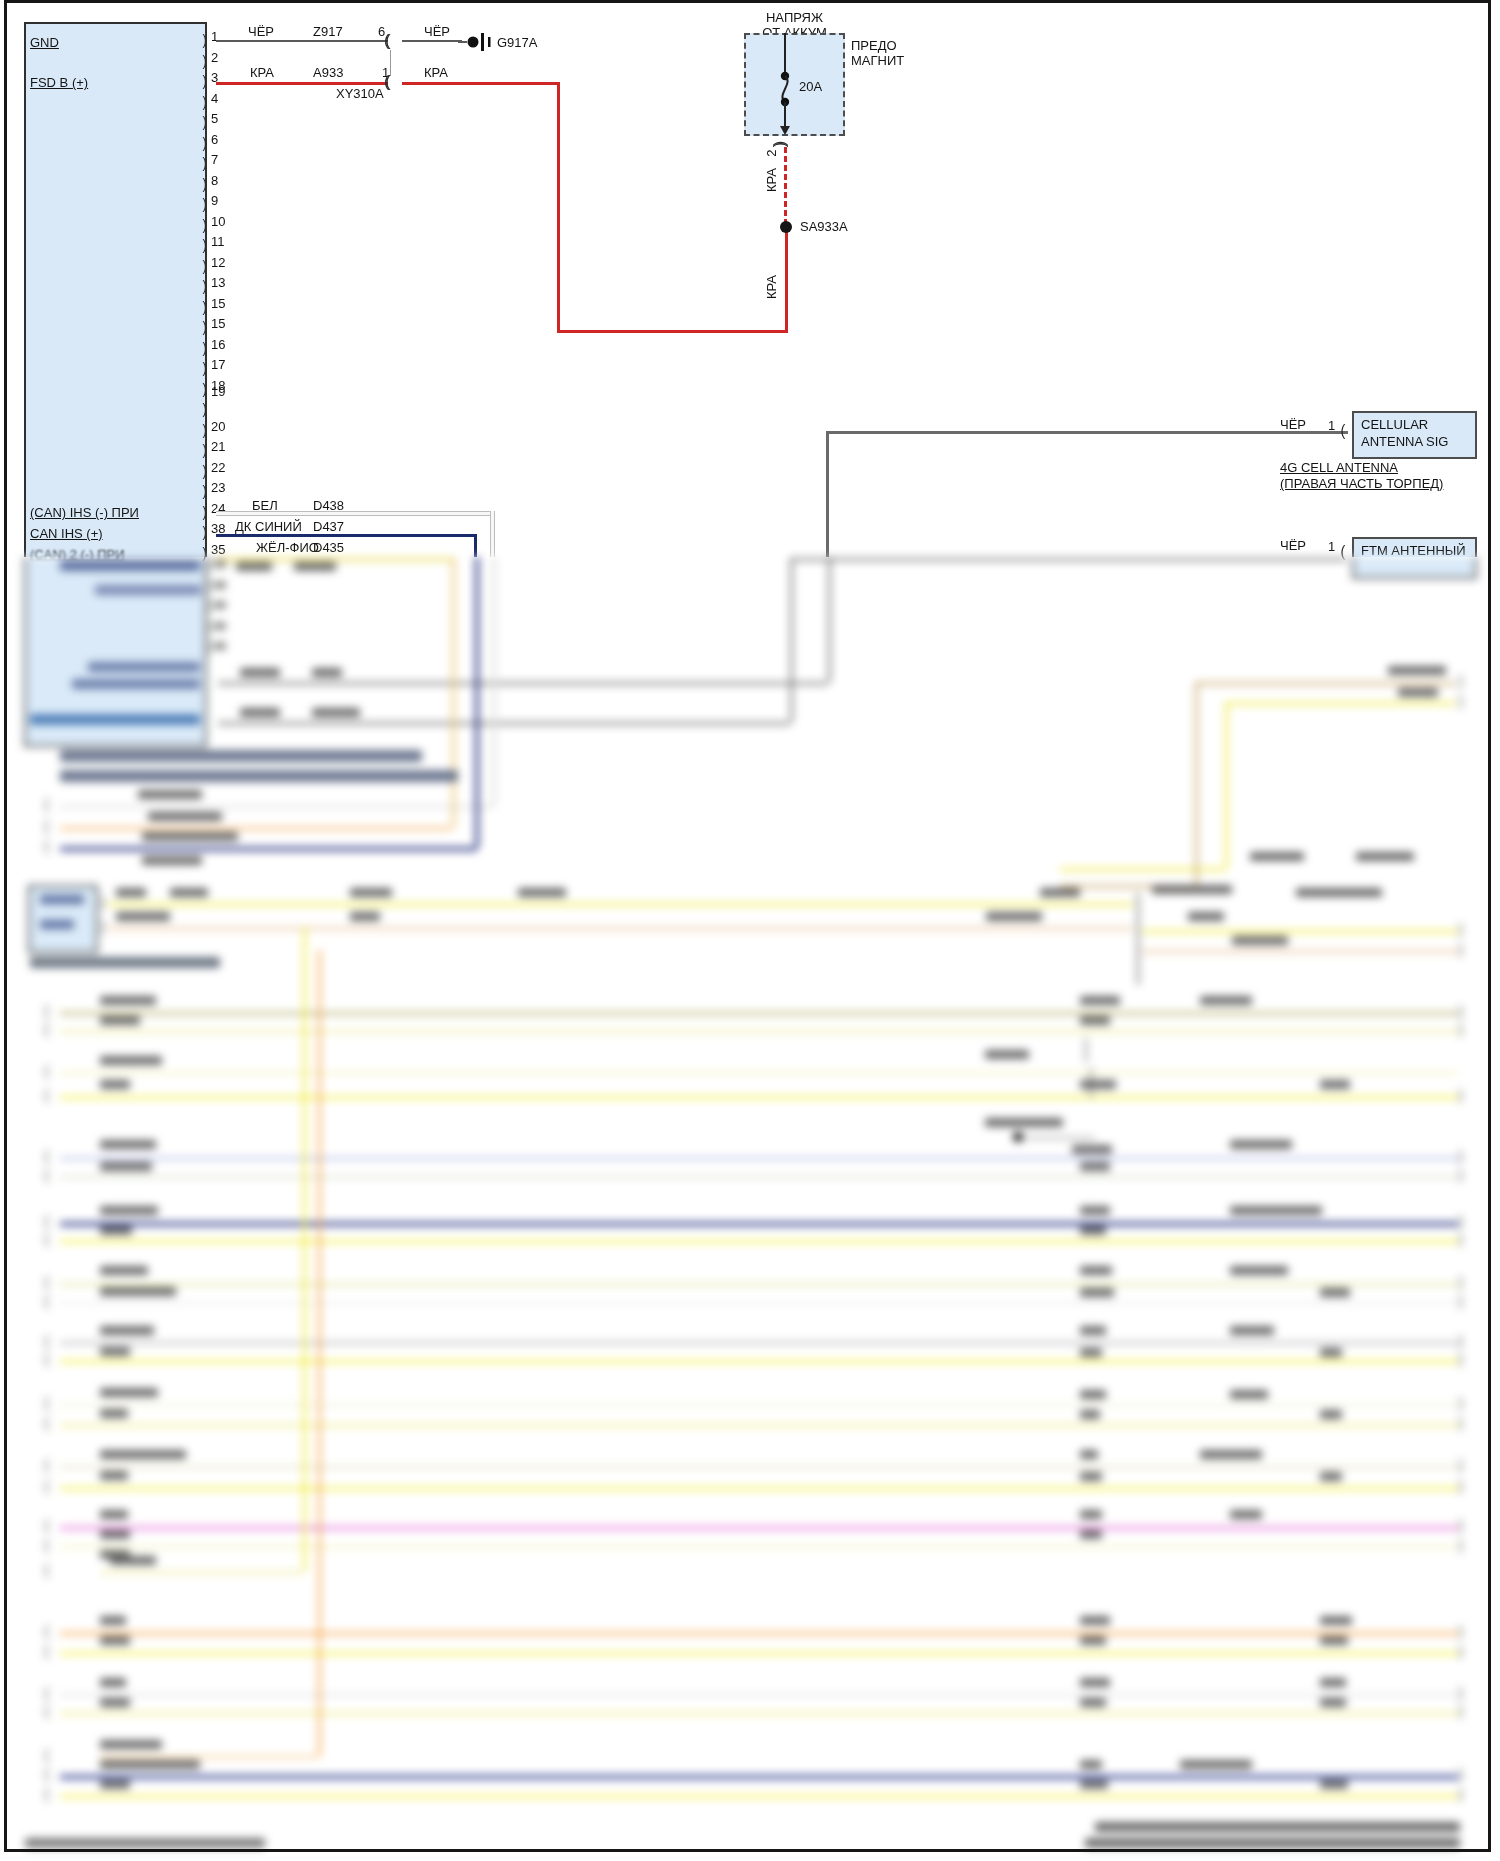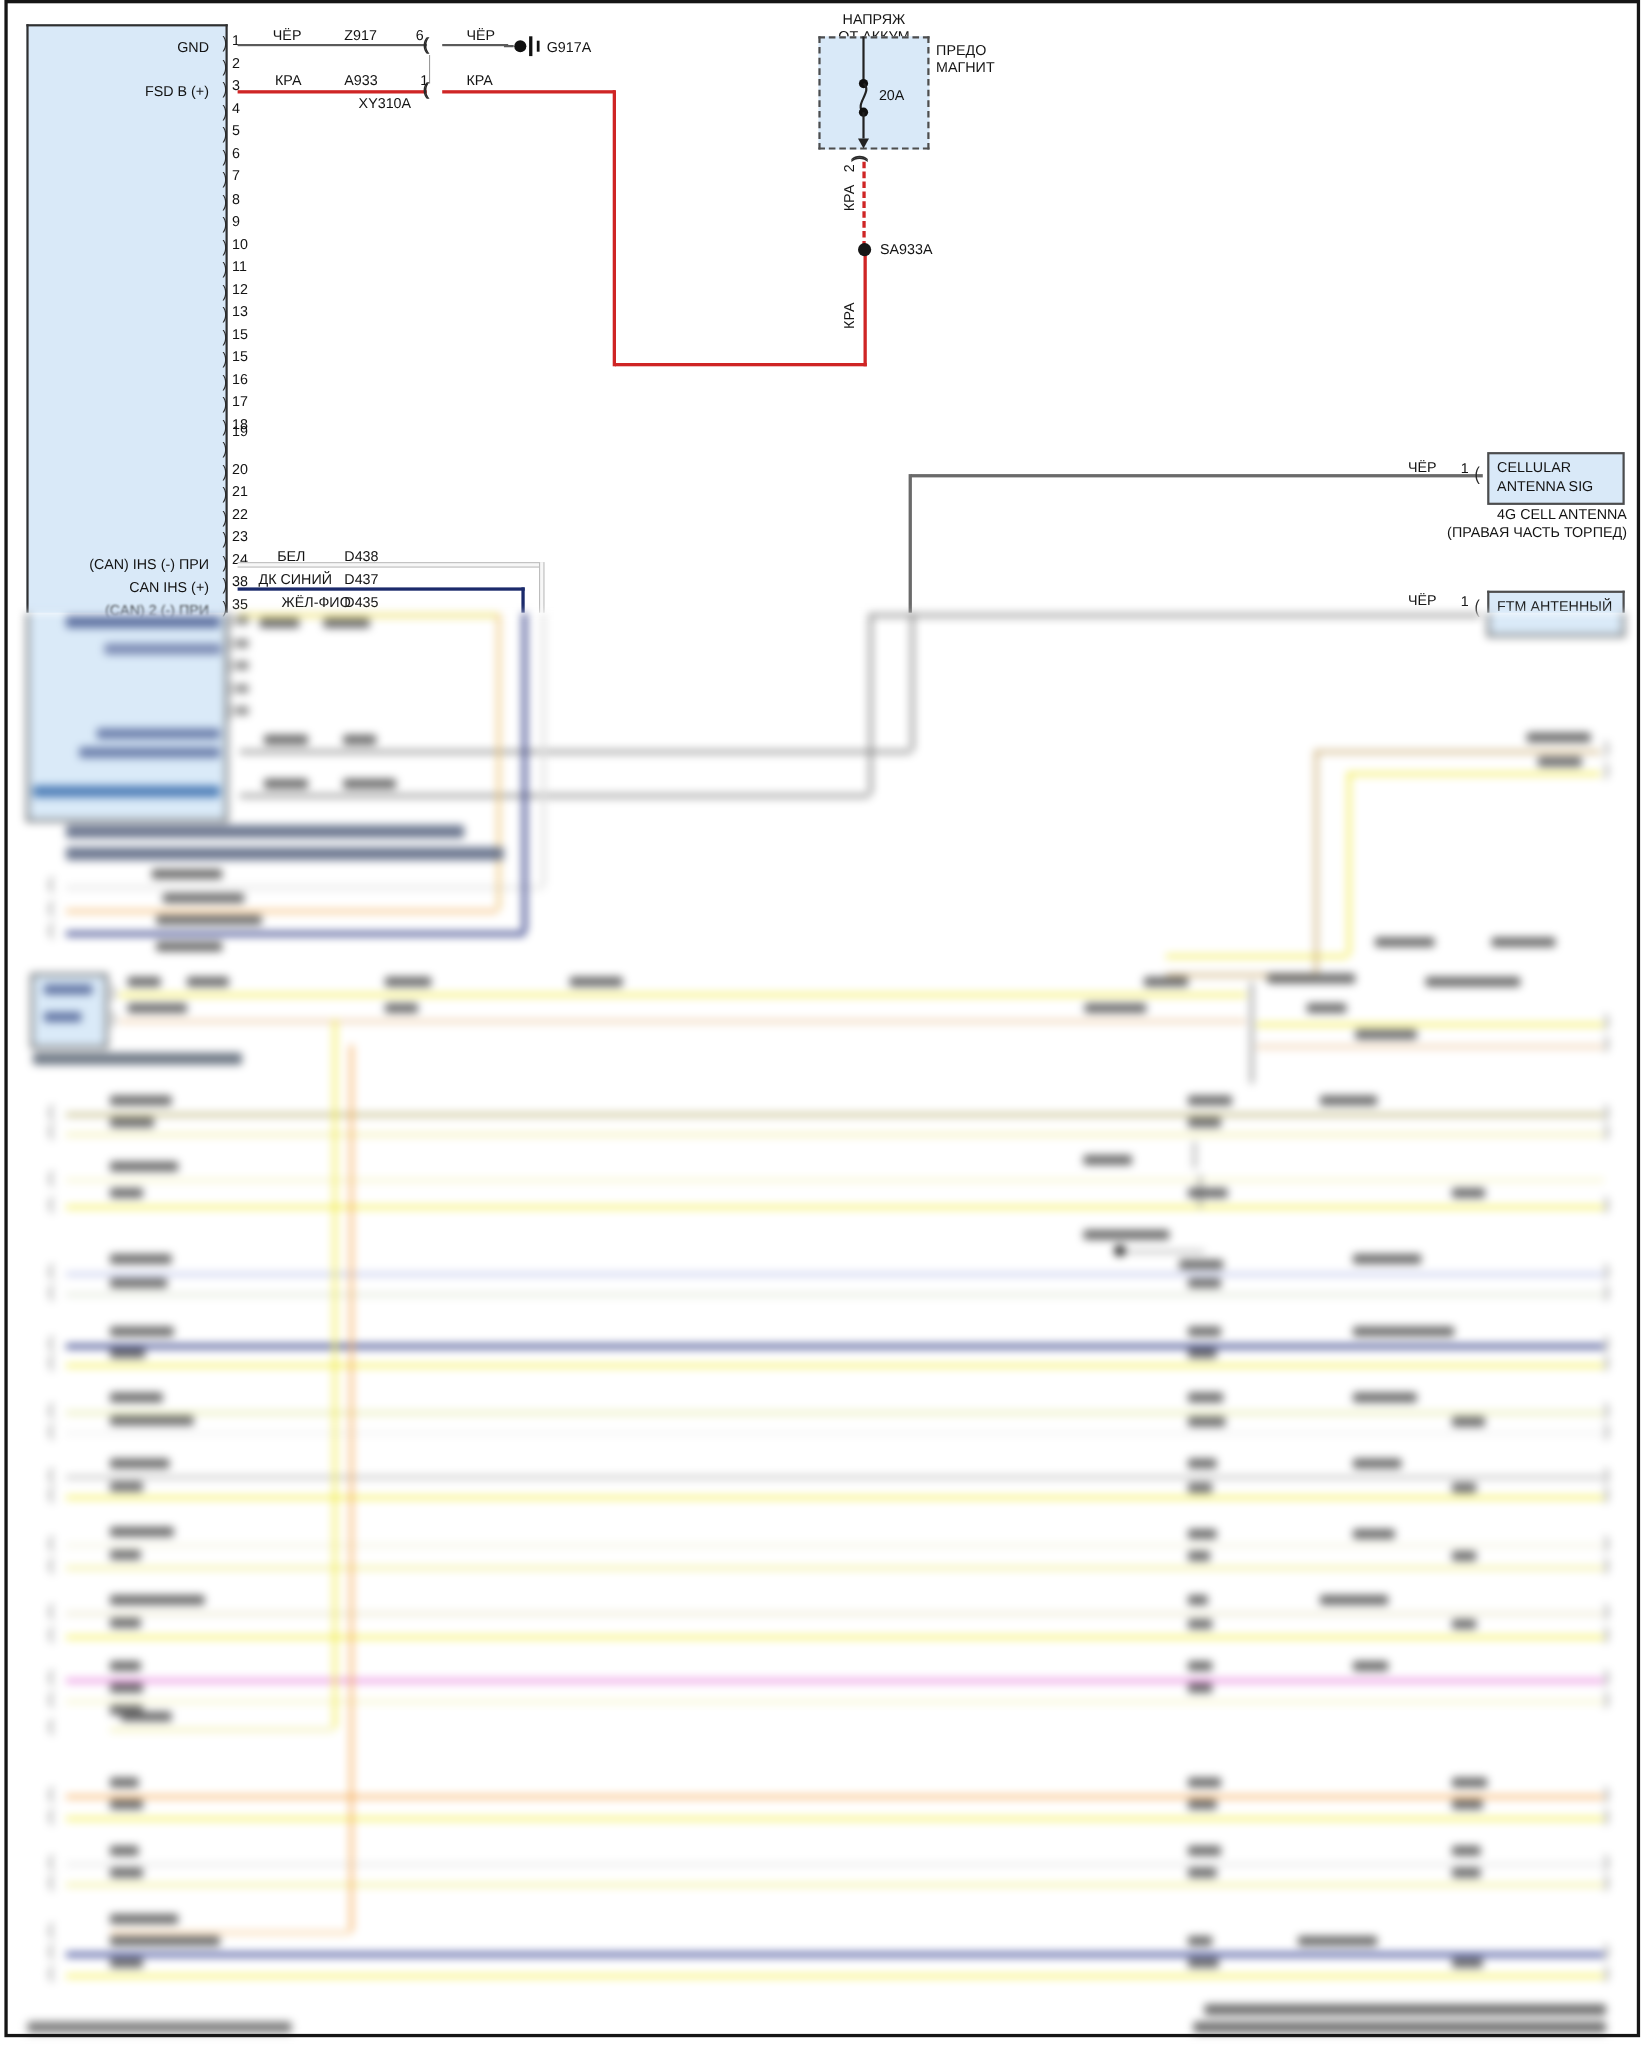--- a/index.html
+++ b/index.html
@@ -3,21 +3,21 @@
 <meta charset="utf-8">
 <style>
   html,body{margin:0;padding:0;background:#ffffff;}
   #page{position:relative;width:1500px;height:1861px;background:#fff;overflow:hidden;
         font-family:"Liberation Sans",sans-serif;}
   .abs{position:absolute;}
   #frame{position:absolute;left:4px;top:0;width:1487px;height:1852px;
          border:3px solid #161616;box-sizing:border-box;z-index:9;pointer-events:none;}
   .lbl{position:absolute;font-size:13px;color:#141414;white-space:nowrap;line-height:14px;}
   .ctr{text-align:center;}
-  .rt{text-align:right;}
+  .rt{text-decoration:underline;}
   .vlbl{position:absolute;width:44px;height:14px;font-size:13px;color:#141414;text-align:center;
         line-height:14px;transform:rotate(-90deg);}
   .stub{position:absolute;font-size:15px;color:#2a2a2a;transform:scaleX(.85);line-height:15px;}
   .pinnum{position:absolute;font-size:13px;color:#141414;line-height:14px;}
   .arc2{position:absolute;font-size:16px;color:#2a2a2a;letter-spacing:-4px;line-height:16px;}
   .boxblue{position:absolute;background:#d9e9f8;border:2px solid #303030;box-sizing:border-box;}
   #connector-box{border-bottom:none;}
   .seg{position:absolute;}
   .outl{border-top:1px solid #bdbdbd;border-bottom:1px solid #bdbdbd;box-sizing:border-box;}
   .outlv{border-left:1px solid #bdbdbd;border-right:1px solid #bdbdbd;box-sizing:border-box;}
@@ -132,21 +132,21 @@
       <rect x="23" y="2" width="3" height="18" fill="#111"></rect>
       <rect x="30" y="6" width="2.5" height="10" fill="#111"></rect>
     </svg>
     <span class="lbl" style="left:497px;top:36px;">G917A</span>
 
     <span class="lbl" style="left:250px;top:66px;">КРА</span>
     <span class="lbl" style="left:313px;top:66px;">A933</span>
     <span class="lbl" style="left:382px;top:66px;">1</span>
     <span class="lbl" style="left:424px;top:66px;">КРА</span>
     <span class="arc2" style="left:384px;top:74px;">((</span>
-    <span class="lbl" style="left:326px;top:87px;text-align:center;">XY310A</span>
+    <span class="lbl" style="left:336px;top:87px;text-align:center;">XY310A</span>
 
     <span class="lbl" style="left:252px;top:499px;">БЕЛ</span>
     <span class="lbl" style="left:313px;top:499px;">D438</span>
     <span class="lbl" style="left:235px;top:520px;">ДК СИНИЙ</span>
     <span class="lbl" style="left:313px;top:520px;">D437</span>
     <span class="lbl" style="left:256px;top:541px;">ЖЁЛ-ФИО</span>
     <span class="lbl" style="left:313px;top:541px;">D435</span>
 
     <span class="lbl ctr" style="left:744px;top:11px;width:101px;">НАПРЯЖ</span>
     <span class="lbl ctr" style="left:744px;top:26px;width:101px;">ОТ АККУМ</span>

